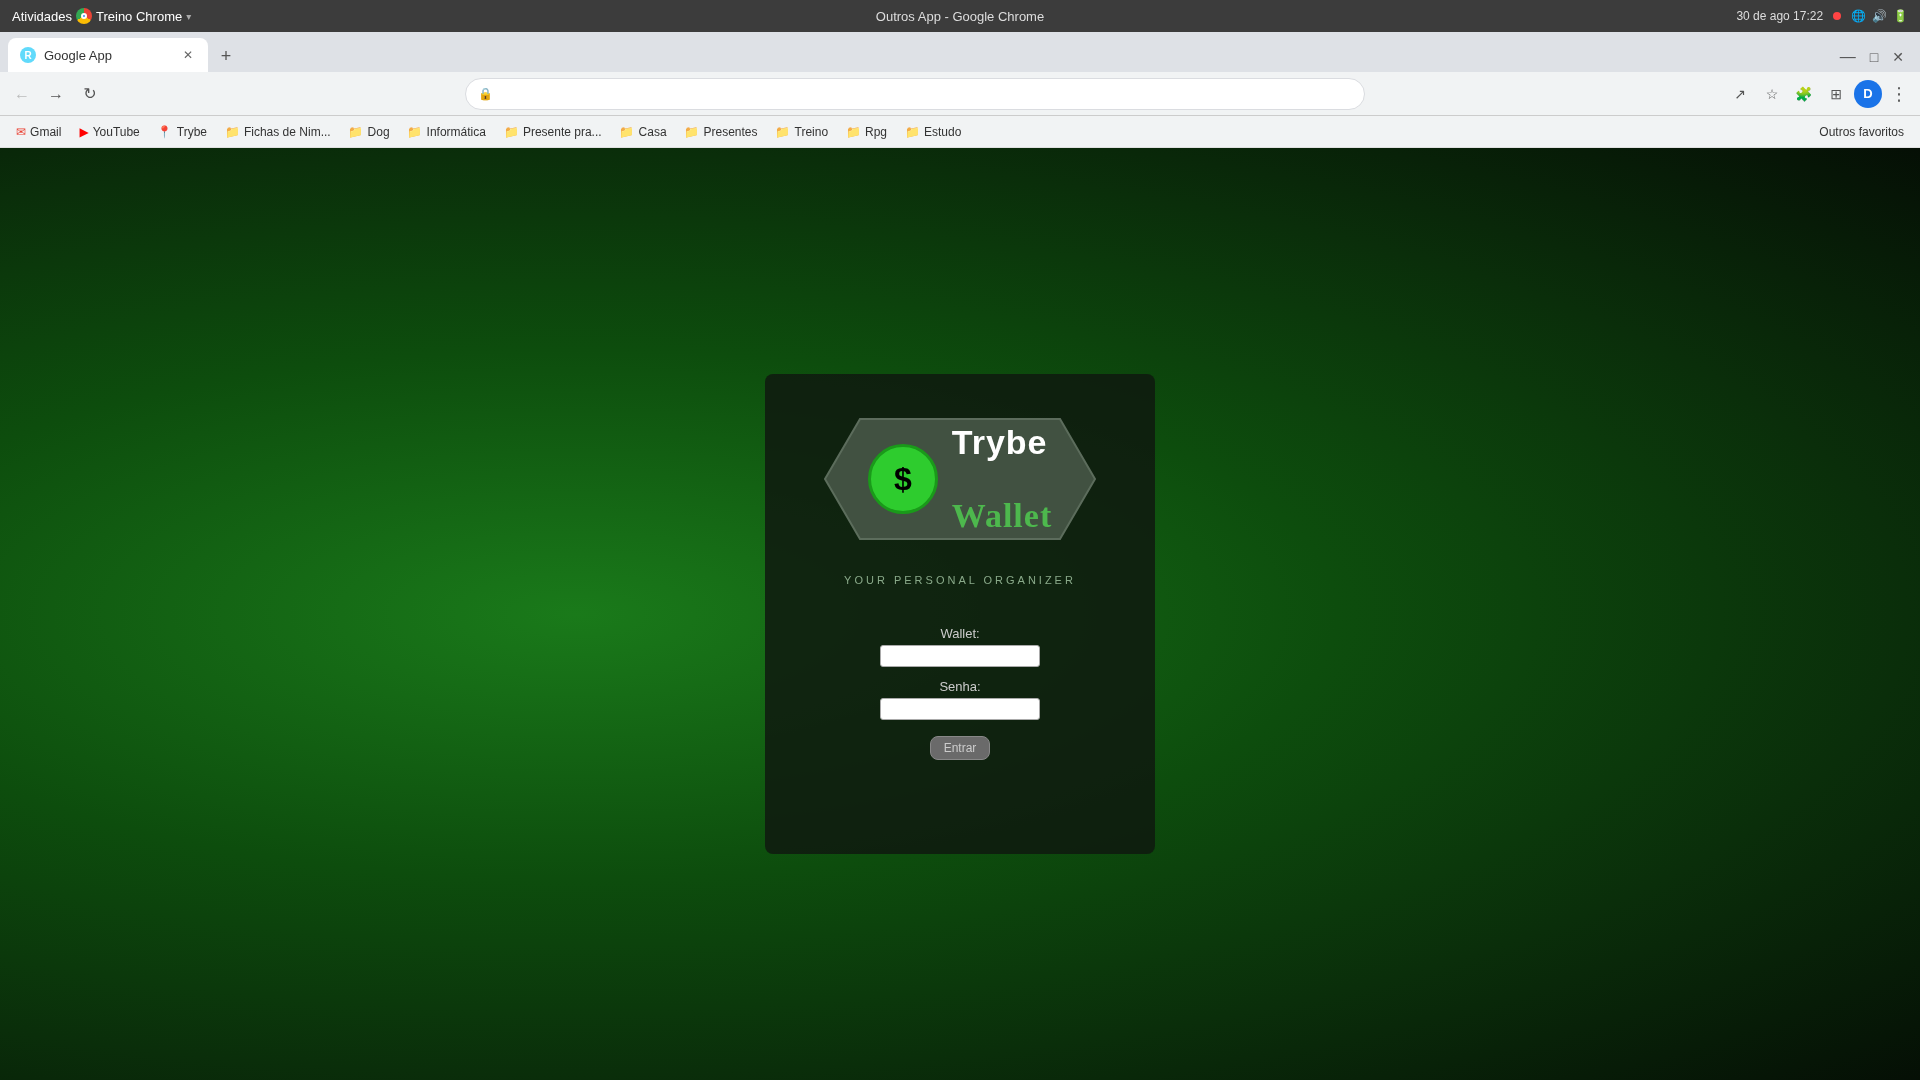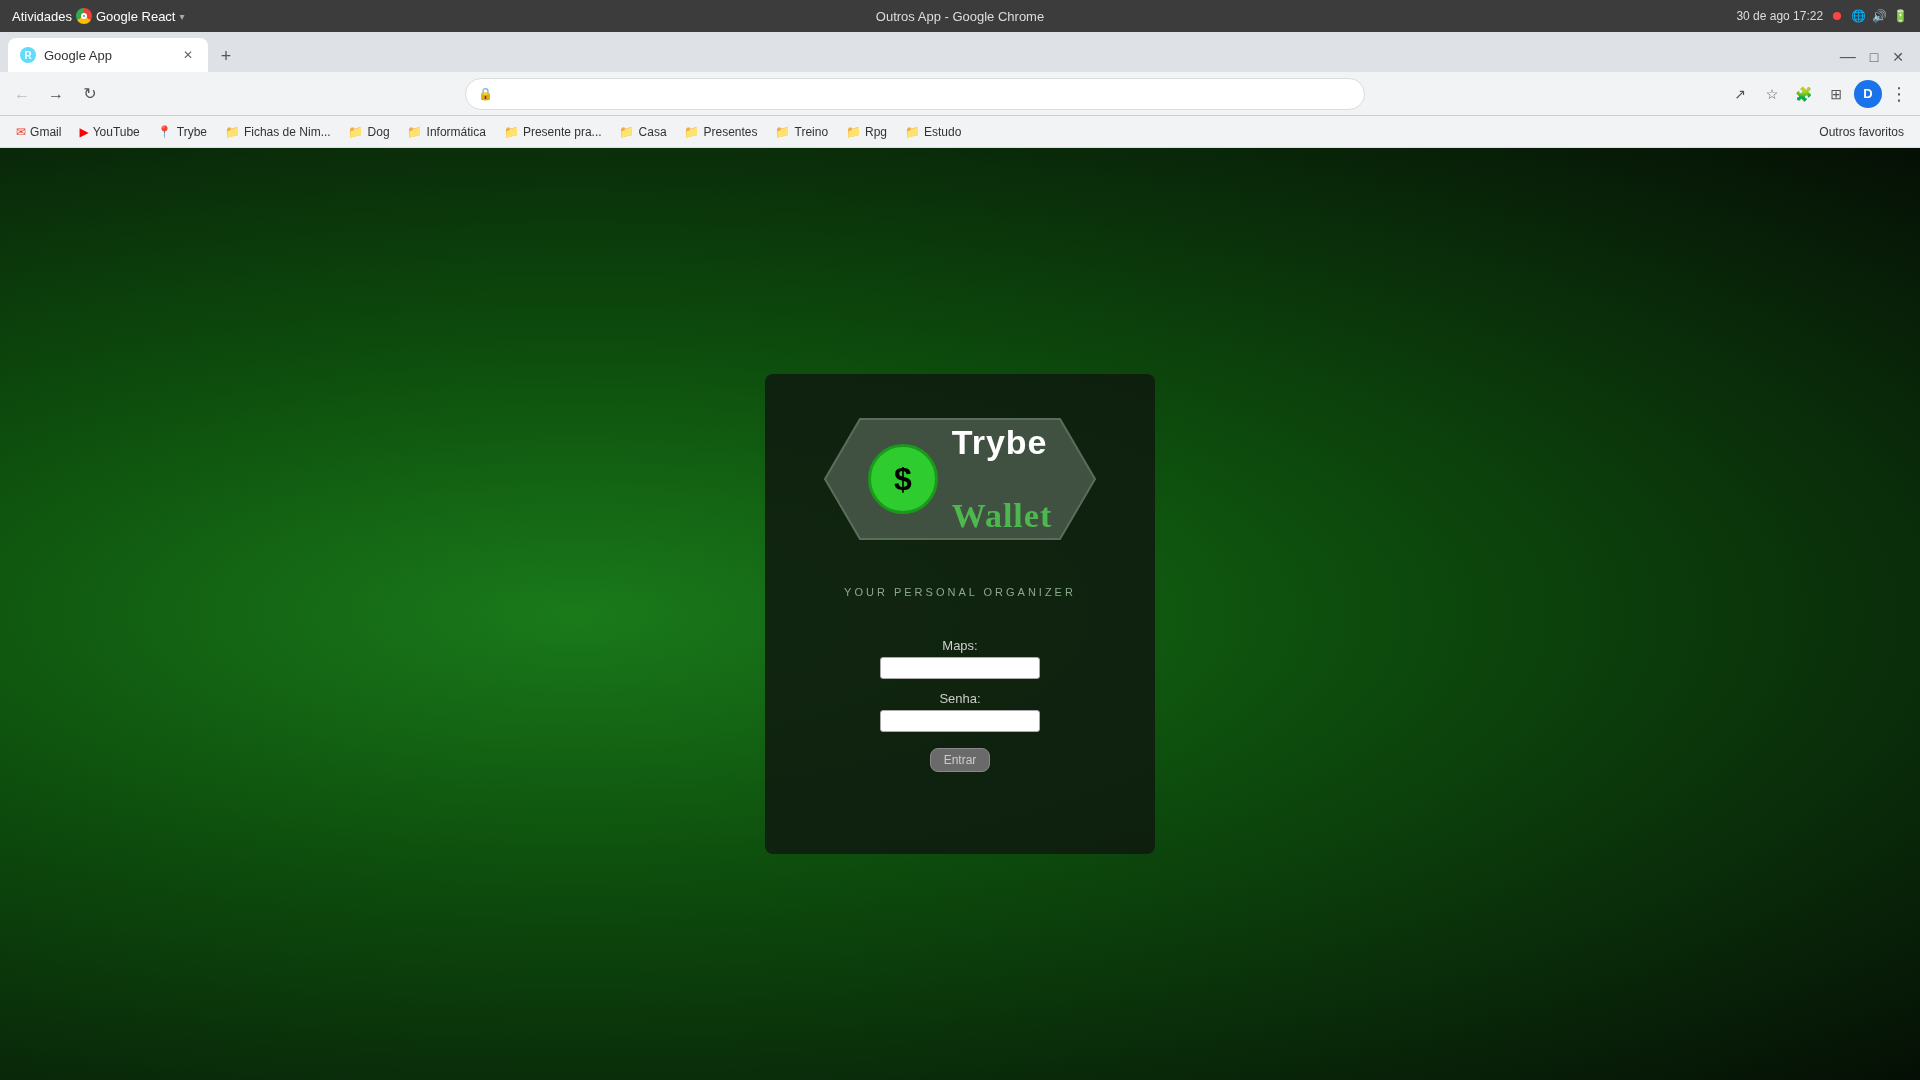--- a/index.html
+++ b/index.html
@@ -202,21 +202,21 @@
       letter-spacing: 1px;
       line-height: 1.1;
       font-family: Liberation Serif, serif;
     }
 
     .logo-tagline {
       font-size: 11px;
       color: #8aaa8a;
       letter-spacing: 3px;
       text-align: center;
-      margin-top: 22px;
+      margin-top: 10px;
     }
 
     
     .login-form {
       width: 100%;
       display: flex;
       flex-direction: column;
       align-items: center;
       gap: 12px;
       margin-top: 40px;
@@ -261,21 +261,21 @@
 </head>
 <body>
 
 <div class="os-titlebar">
   <div class="os-titlebar-left">
     <span style="cursor:pointer;font-size:13px;">Atividades</span>
     <span style="display:flex;align-items:center;gap:4px;cursor:pointer;">
       <span style="width:16px;height:16px;border-radius:50%;background:conic-gradient(#ea4335 0 120deg, #fbbc04 120deg 240deg, #34a853 240deg 360deg);position:relative;display:inline-block;">
         <span style="position:absolute;top:50%;left:50%;transform:translate(-50%,-50%);width:6px;height:6px;background:#4285f4;border-radius:50%;border:2px solid #fff;"></span>
       </span>
-      <span style="color:#fff;font-size:13px;">Google React</span>
+      <span style="color:#fff;font-size:13px;">Treino Chrome</span>
       <span style="color:#aaa;font-size:10px;">▾</span>
     </span>
   </div>
   <div class="os-titlebar-center">
     <span>Outros App - Google Chrome</span>
   </div>
   <div class="os-titlebar-right">
     <span style="font-size:12px;color:#ddd;">30 de ago  17:22</span>
     <span style="width:8px;height:8px;background:#ff4444;border-radius:50%;display:inline-block;"></span>
     <span style="display:flex;gap:6px;align-items:center;font-size:12px;color:#ccc;">
@@ -391,21 +391,21 @@
               <span class="logo-text-trybe">Trybe</span>
               <span class="logo-text-wallet">Wallet</span>
             </div>
           </div>
         </div>
       </div>
       <div class="logo-tagline">YOUR PERSONAL ORGANIZER</div>
 
       <div class="login-form">
         <div class="form-group">
-          <label class="form-label">Maps:</label>
+          <label class="form-label">Wallet:</label>
           <input class="form-input" type="email" value="" style="">
         </div>
         <div class="form-group">
           <label class="form-label">Senha:</label>
           <input class="form-input" type="password" value="" style="">
         </div>
         <button class="submit-btn">Entrar</button>
       </div>
 
     </div>

